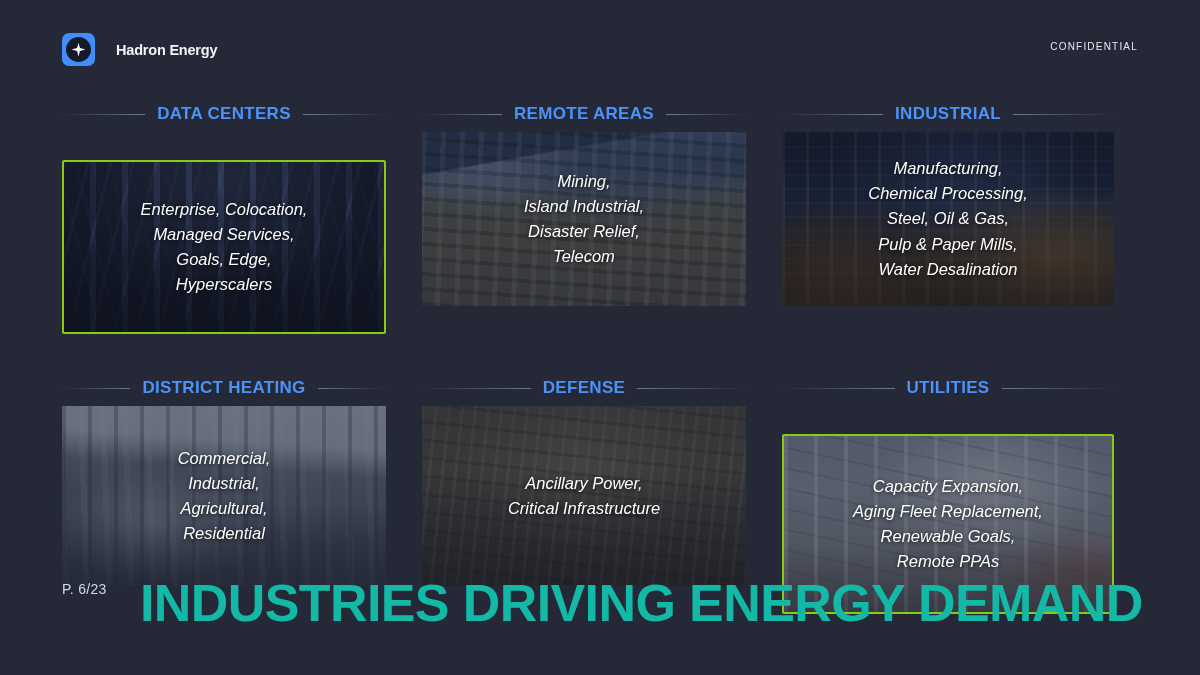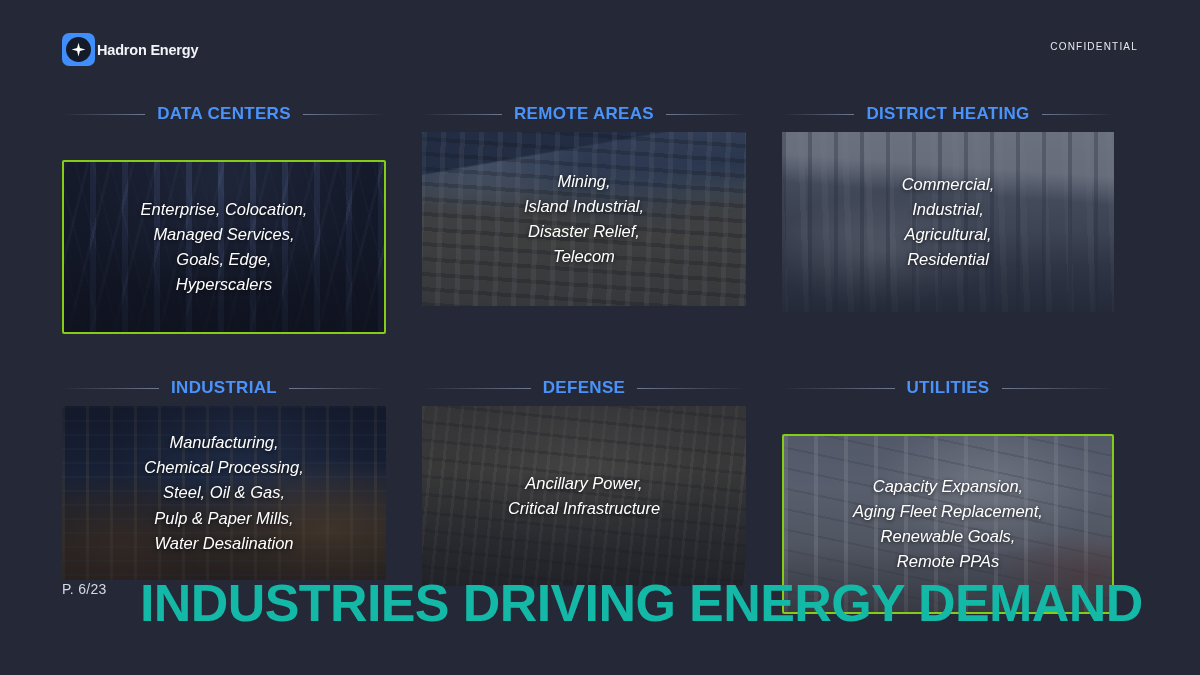--- a/index.html
+++ b/index.html
@@ -7,21 +7,21 @@
   body {
     background:#252836;
     font-family:"Liberation Sans", sans-serif;
     color:#fff;
     overflow:hidden;
     position:relative;
   }
 
   
   .header { position:absolute; top:0; left:0; width:1200px; height:96px; }
-  .brand { position:absolute; left:62px; top:33px; display:flex; align-items:center; gap:2px; }
+  .brand { position:absolute; left:62px; top:33px; display:flex; align-items:center; gap:21px; }
   .logo-box {
     width:33px; height:33px; border-radius:7px;
     background:#3f8efc;
     display:flex; align-items:center; justify-content:center;
   }
   .logo-circle {
     width:25px; height:25px; border-radius:50%;
     background:#151a28;
     display:flex; align-items:center; justify-content:center;
   }
@@ -255,57 +255,57 @@
         <span>Island Industrial,</span>
         <span>Disaster Relief,</span>
         <span>Telecom</span>
       </div>
     </div>
   </div>
 
   <div class="cell">
     <div class="cap-row">
       <span class="cap-line"></span>
-      <span class="cap-text">DISTRICT HEATING</span>
-      <span class="cap-line right"></span>
-    </div>
-    <div class="card tall">
-      <div class="card-photo ph-district"></div>
-      <div class="card-veil"></div>
-      <div class="card-text">
-        <span>Commercial,</span>
-        <span>Industrial,</span>
-        <span>Agricultural,</span>
-        <span>Residential</span>
-      </div>
-    </div>
-  </div>
-
-  <div class="cell">
-    <div class="cap-row">
-      <span class="cap-line"></span>
       <span class="cap-text">INDUSTRIAL</span>
       <span class="cap-line right"></span>
     </div>
     <div class="card">
       <div class="card-photo ph-industrial"></div>
       <div class="card-veil"></div>
       <div class="card-text">
         <span>Manufacturing,</span>
         <span>Chemical Processing,</span>
         <span>Steel, Oil &amp; Gas,</span>
         <span>Pulp &amp; Paper Mills,</span>
         <span>Water Desalination</span>
       </div>
     </div>
   </div>
 
   <div class="cell">
     <div class="cap-row">
       <span class="cap-line"></span>
+      <span class="cap-text">DISTRICT HEATING</span>
+      <span class="cap-line right"></span>
+    </div>
+    <div class="card tall">
+      <div class="card-photo ph-district"></div>
+      <div class="card-veil"></div>
+      <div class="card-text">
+        <span>Commercial,</span>
+        <span>Industrial,</span>
+        <span>Agricultural,</span>
+        <span>Residential</span>
+      </div>
+    </div>
+  </div>
+
+  <div class="cell">
+    <div class="cap-row">
+      <span class="cap-line"></span>
       <span class="cap-text">DEFENSE</span>
       <span class="cap-line right"></span>
     </div>
     <div class="card tall">
       <div class="card-photo ph-defense"></div>
       <div class="card-veil"></div>
       <div class="card-text">
         <span>Ancillary Power,</span>
         <span>Critical Infrastructure</span>
       </div>

